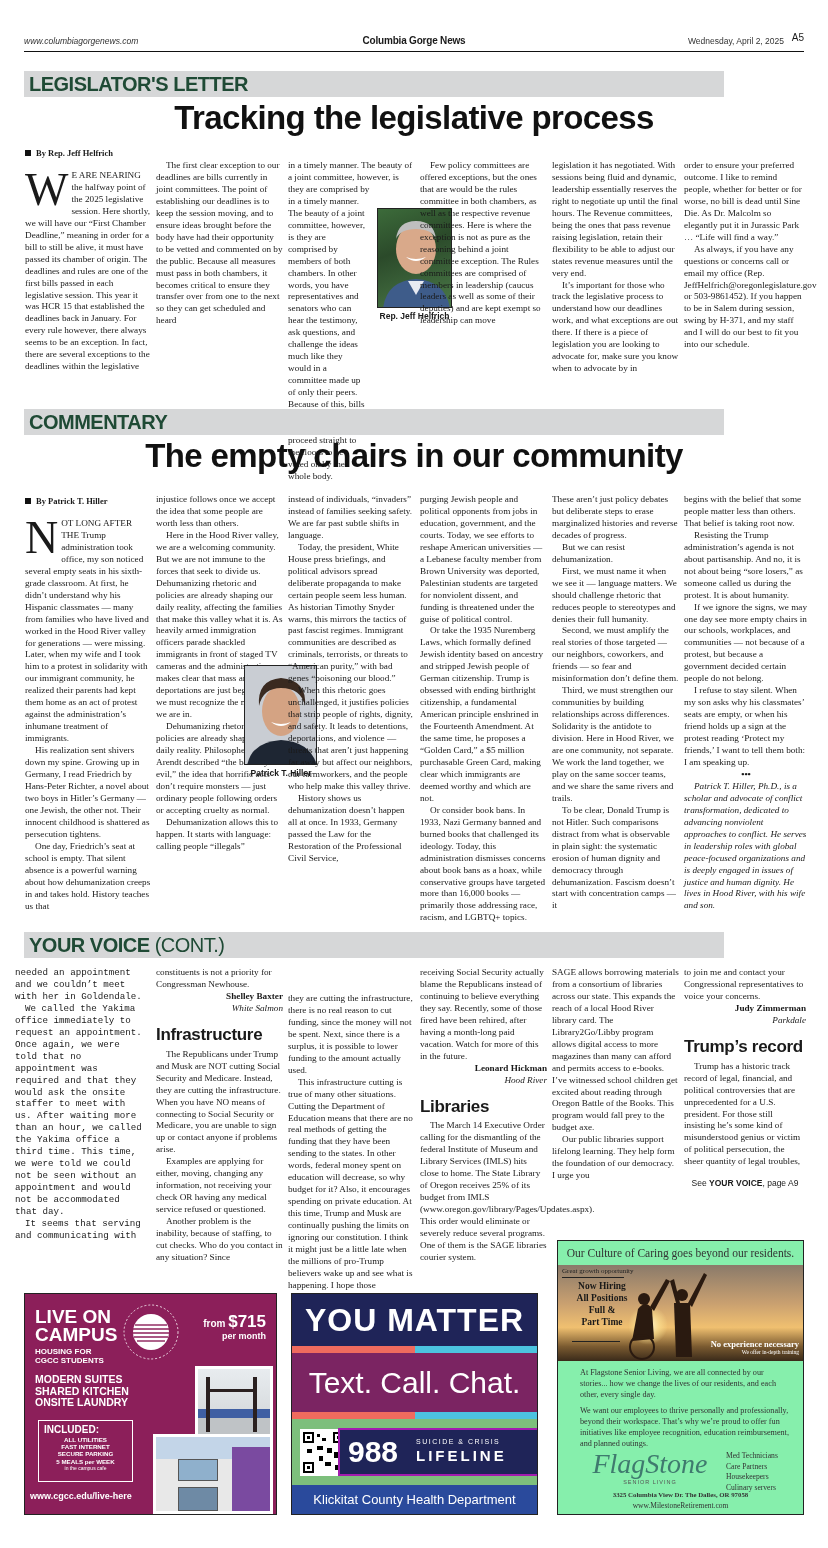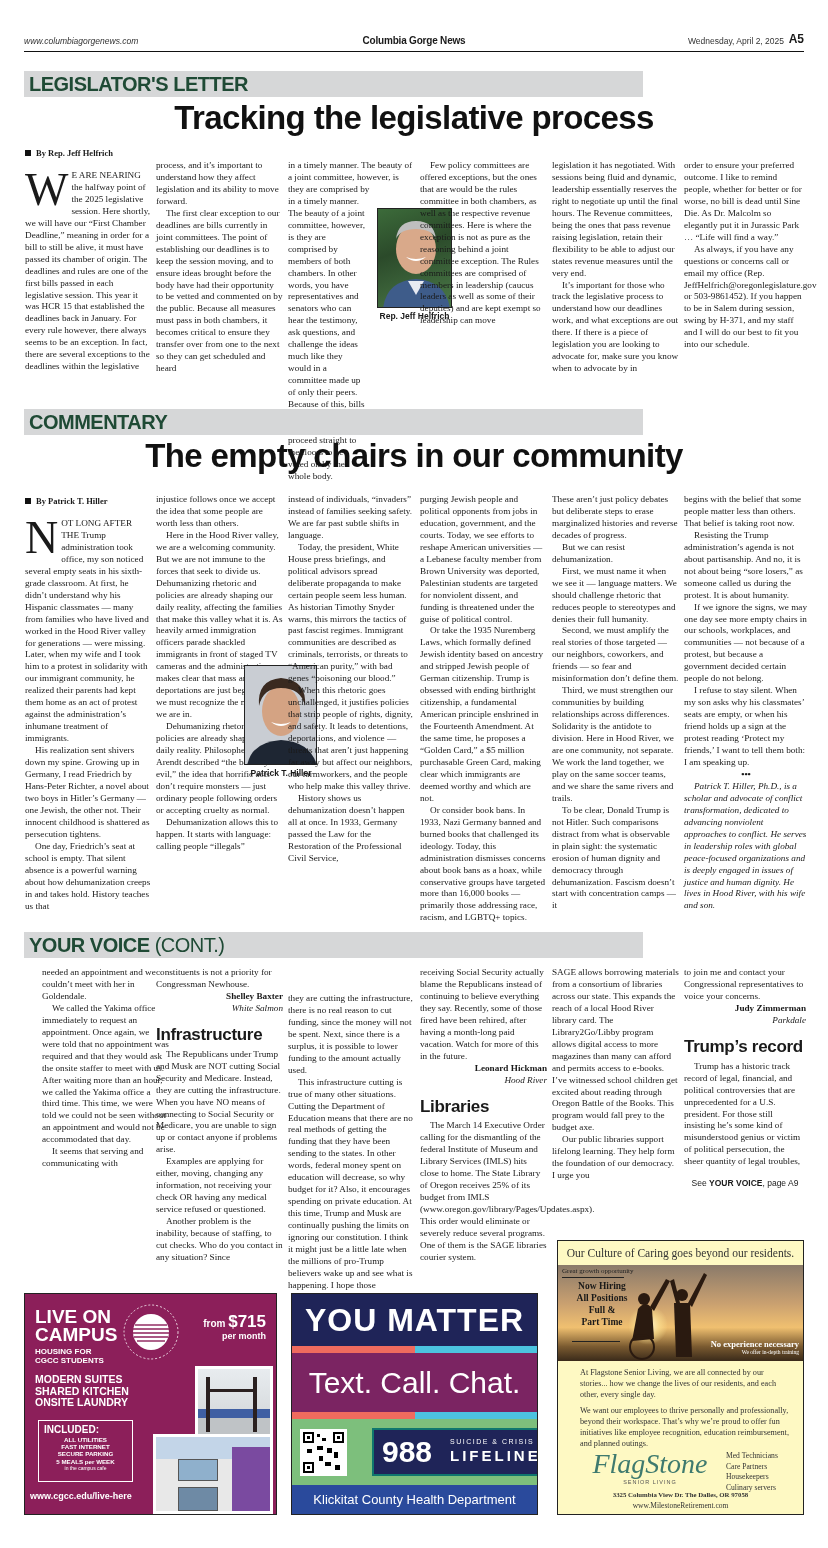--- a/index.html
+++ b/index.html
@@ -3,42 +3,42 @@
 <meta charset="utf-8">
 <style>
 *{box-sizing:border-box;margin:0;padding:0;}
 html,body{width:828px;height:1548px;background:#fff;overflow:hidden;}
 body{position:relative;font-family:"Liberation Serif",serif;color:#1a1a1a;}
 .abs{position:absolute;}
 .hdr{position:absolute;left:24px;top:32px;width:780px;height:20px;border-bottom:1.5px solid #111;font-family:"Liberation Sans",sans-serif;}
 .hdr .url{position:absolute;left:0;top:4px;font-size:8.5px;font-style:italic;color:#333;}
 .hdr .paper{position:absolute;left:0;right:0;top:3px;text-align:center;font-size:10px;font-weight:bold;letter-spacing:-0.2px;}
 .hdr .date{position:absolute;right:20px;top:4px;font-size:8.5px;color:#333;}
-.hdr .pg{position:absolute;right:0;top:0px;font-size:12px;font-weight:bold;}
-.band{position:absolute;left:24px;width:619px;height:26px;background:#d6d7d8;}
+.hdr .pg{position:absolute;right:0;top:0px;font-size:10px;font-weight:normal;}
+.band{position:absolute;left:24px;width:700px;height:26px;background:#d6d7d8;}
 .band .lbl{position:absolute;left:5px;top:2px;font-family:"Liberation Sans",sans-serif;font-weight:bold;font-size:20px;color:#1f4a35;letter-spacing:-0.5px;}
 .band .lbl .cont{font-weight:normal;}
 .headline{position:absolute;left:24px;width:780px;text-align:center;font-family:"Liberation Sans",sans-serif;font-weight:bold;font-size:33px;letter-spacing:-0.6px;color:#111;}
 .byline{position:absolute;font-size:8.5px;font-weight:bold;font-family:"Liberation Serif",serif;}
 .byline .sq{display:inline-block;width:6px;height:6px;background:#111;margin-right:5px;vertical-align:0px;}
 .col{position:absolute;font-size:9.2px;line-height:11.95px;text-align:left;color:#1a1a1a;}
 .col p{text-indent:10px;}
 .col p.noind{text-indent:0;}
 .drop{float:left;font-size:46px;line-height:36px;margin:2px 3px 0 0;font-family:"Liberation Serif",serif;}
 .sig{text-align:right;font-weight:bold;text-indent:0 !important;}
 .sigp{text-align:right;font-style:italic;text-indent:0 !important;}
 .subhead{font-family:"Liberation Sans",sans-serif;font-weight:bold;font-size:17px;margin:14px 0 8px 0;letter-spacing:-0.3px;}
 .photo{position:absolute;border:1px solid #222;overflow:hidden;}
 .cap{position:absolute;font-family:"Liberation Sans",sans-serif;font-weight:bold;font-size:8.5px;text-align:center;}
 .italic{font-style:italic;}
 .center{text-align:center;text-indent:0 !important;}
 
 .ad1{position:absolute;left:24px;top:1293px;width:253px;height:222px;background:#8c1f5a;border:1px solid #222;color:#fff;font-family:"Liberation Sans",sans-serif;overflow:hidden;}
 .ad2{position:absolute;left:291px;top:1293px;width:247px;height:222px;border:1px solid #222;overflow:hidden;font-family:"Liberation Sans",sans-serif;}
-.ad3{position:absolute;left:557px;top:1240px;width:247px;height:275px;border:1.5px solid #222;overflow:hidden;background:#fef9c3;}
+.ad3{position:absolute;left:557px;top:1240px;width:247px;height:275px;border:1.5px solid #222;overflow:hidden;background:#86efac;}
 </style>
 </head>
 <body>
 
 <div class="hdr">
   <span class="url">www.columbiagorgenews.com</span>
   <span class="paper">Columbia Gorge News</span>
   <span class="date">Wednesday, April 2, 2025</span>
   <span class="pg">A5</span>
 </div>
@@ -47,21 +47,20 @@
   <span class="lbl">LEGISLATOR'S LETTER</span>
 </div>
 <div class="headline" style="top:99px;">Tracking the legislative process</div>
 
 <div class="byline" style="left:25px;top:148px;"><span class="sq"></span><span>By Rep. Jeff Helfrich</span></div>
 
 <div class="col" style="left:25px;top:170px;width:126px;">
   <p class="noind"><span class="drop">W</span><span>E ARE NEARING the halfway point of the 2025 legislative session. Here shortly, we will have our “First Chamber Deadline,” meaning in order for a bill to still be alive, it must have passed its chamber of origin. The deadlines and rules are one of the first bills passed in each legislative session. This year it was HCR 15 that established the deadlines back in January. For every rule however, there always seems to be an exception. In fact, there are several exceptions to the deadlines within the legislative</span></p>
 </div>
 <div class="col" style="left:156px;top:160px;width:127px;">
-  <p class="noind">process, and it’s important to understand how they affect legislation and its ability to move forward.</p>
   <p>The first clear exception to our deadlines are bills currently in joint committees. The point of establishing our deadlines is to keep the session moving, and to ensure ideas brought before the body have had their opportunity to be vetted and commented on by the public. Because all measures must pass in both chambers, it becomes critical to ensure they transfer over from one to the next so they can get scheduled and heard</p>
 </div>
 <div class="col" style="left:288px;top:160px;width:127px;">
   <p class="noind" style="width:127px;">in a timely manner. The beauty of a joint committee, however, is they are comprised by</p>
   <div style="width:78px;">in a timely manner. The beauty of a joint committee, however, is they are comprised by members of both chambers. In other words, you have representatives and senators who can hear the testimony, ask questions, and challenge the ideas much like they would in a committee made up of only their peers. Because of this, bills that pass out of joint committees can proceed straight to the floors to be voted on by the whole body.</div>
 </div>
 <div class="photo" style="left:377px;top:208px;width:75px;height:100px;background:linear-gradient(160deg,#3c6b3a 0%,#2b4a2a 40%,#4b7a48 100%);">
   <svg width="75" height="100" viewBox="0 0 75 100">
     <ellipse cx="38" cy="40" rx="20" ry="25" fill="#d9a98a"></ellipse>
     <path d="M18 30 Q20 12 38 12 Q56 12 58 30 Q54 20 38 20 Q22 20 18 30Z" fill="#bfbfbf"></path>
@@ -139,21 +138,21 @@
   <p>If we ignore the signs, we may one day see more empty chairs in our schools, workplaces, and communities — not because of a protest, but because a government decided certain people do not belong.</p>
   <p>I refuse to stay silent. When my son asks why his classmates’ seats are empty, or when his friend holds up a sign at the protest reading ‘Protect my friends,’ I want to tell them both: I am speaking up.</p>
   <p class="center" style="font-weight:bold;">•••</p>
   <p class="italic">Patrick T. Hiller, Ph.D., is a scholar and advocate of conflict transformation, dedicated to advancing nonviolent approaches to conflict. He serves in leadership roles with global peace-focused organizations and is deeply engaged in issues of justice and human dignity. He lives in Hood River, with his wife and son.</p>
 </div>
 
 <div class="band" style="top:932px;padding-left:44px;">
   <span class="lbl"><span>YOUR VOICE</span> <span class="cont">(CONT.)</span></span>
 </div>
 
-<div class="col" style="left:42px;top:967px;width:127px;">
+<div class="col" style="left:15px;top:967px;width:127px;font-family:Liberation Mono, monospace;">
   <p class="noind">needed an appointment and we couldn’t meet with her in Goldendale.</p>
   <p>We called the Yakima office immediately to request an appointment. Once again, we were told that no appointment was required and that they would ask the onsite staffer to meet with us. After waiting more than an hour, we called the Yakima office a third time. This time, we were told we could not be seen without an appointment and would not be accommodated that day.</p>
   <p>It seems that serving and communicating with</p>
 </div>
 <div class="col" style="left:156px;top:967px;width:127px;">
   <p class="noind">constituents is not a priority for Congressman Newhouse.</p>
   <p class="sig">Shelley Baxter</p>
   <p class="sigp">White Salmon</p>
   <div class="subhead">Infrastructure</div>
   <p>The Republicans under Trump and Musk are NOT cutting Social Security and Medicare. Instead, they are cutting the infrastructure. When you have NO means of connecting to Social Security or Medicare, you are unable to sign up or contact anyone if problems arise.</p>
@@ -263,21 +262,21 @@
           <rect x="19" y="6" width="4" height="3" fill="#000"></rect>
           <rect x="14" y="14" width="6" height="4" fill="#000"></rect>
         <rect x="24" y="16" width="5" height="5" fill="#000"></rect>
           <rect x="31" y="20" width="4" height="6" fill="#000"></rect>
           <rect x="16" y="24" width="4" height="5" fill="#000"></rect>
         <rect x="22" y="30" width="6" height="4" fill="#000"></rect>
           <rect x="32" y="33" width="5" height="5" fill="#000"></rect>
           <rect x="4" y="17" width="5" height="4" fill="#000"></rect>
       </svg>
     </div>
-    <div class="abs" style="left:80px;top:9px;width:212px;height:48px;background:#1f2458;border:2px solid #0f766e;color:#fff;">
+    <div class="abs" style="left:46px;top:9px;width:212px;height:48px;background:#1f2458;border:2px solid #a21caf;color:#fff;">
       <span class="abs" style="left:8px;top:5px;font-weight:bold;font-size:30px;line-height:34px;">988</span>
       <span class="abs" style="left:76px;top:8px;font-size:7px;letter-spacing:1.5px;">SUICIDE &amp; CRISIS</span>
       <span class="abs" style="left:76px;top:17px;font-weight:bold;font-size:15px;letter-spacing:3px;">LIFELINE</span>
     </div>
   </div>
   <div style="height:29px;background:#2a4a9c;color:#fff;text-align:center;font-weight:normal;font-size:13px;line-height:29px;">Klickitat County Health Department</div>
 </div>
 
 <div class="ad3">
   <div style="height:24px;text-align:center;font-size:11.5px;line-height:24px;color:#333;">Our Culture of Caring goes beyond our residents.</div>

